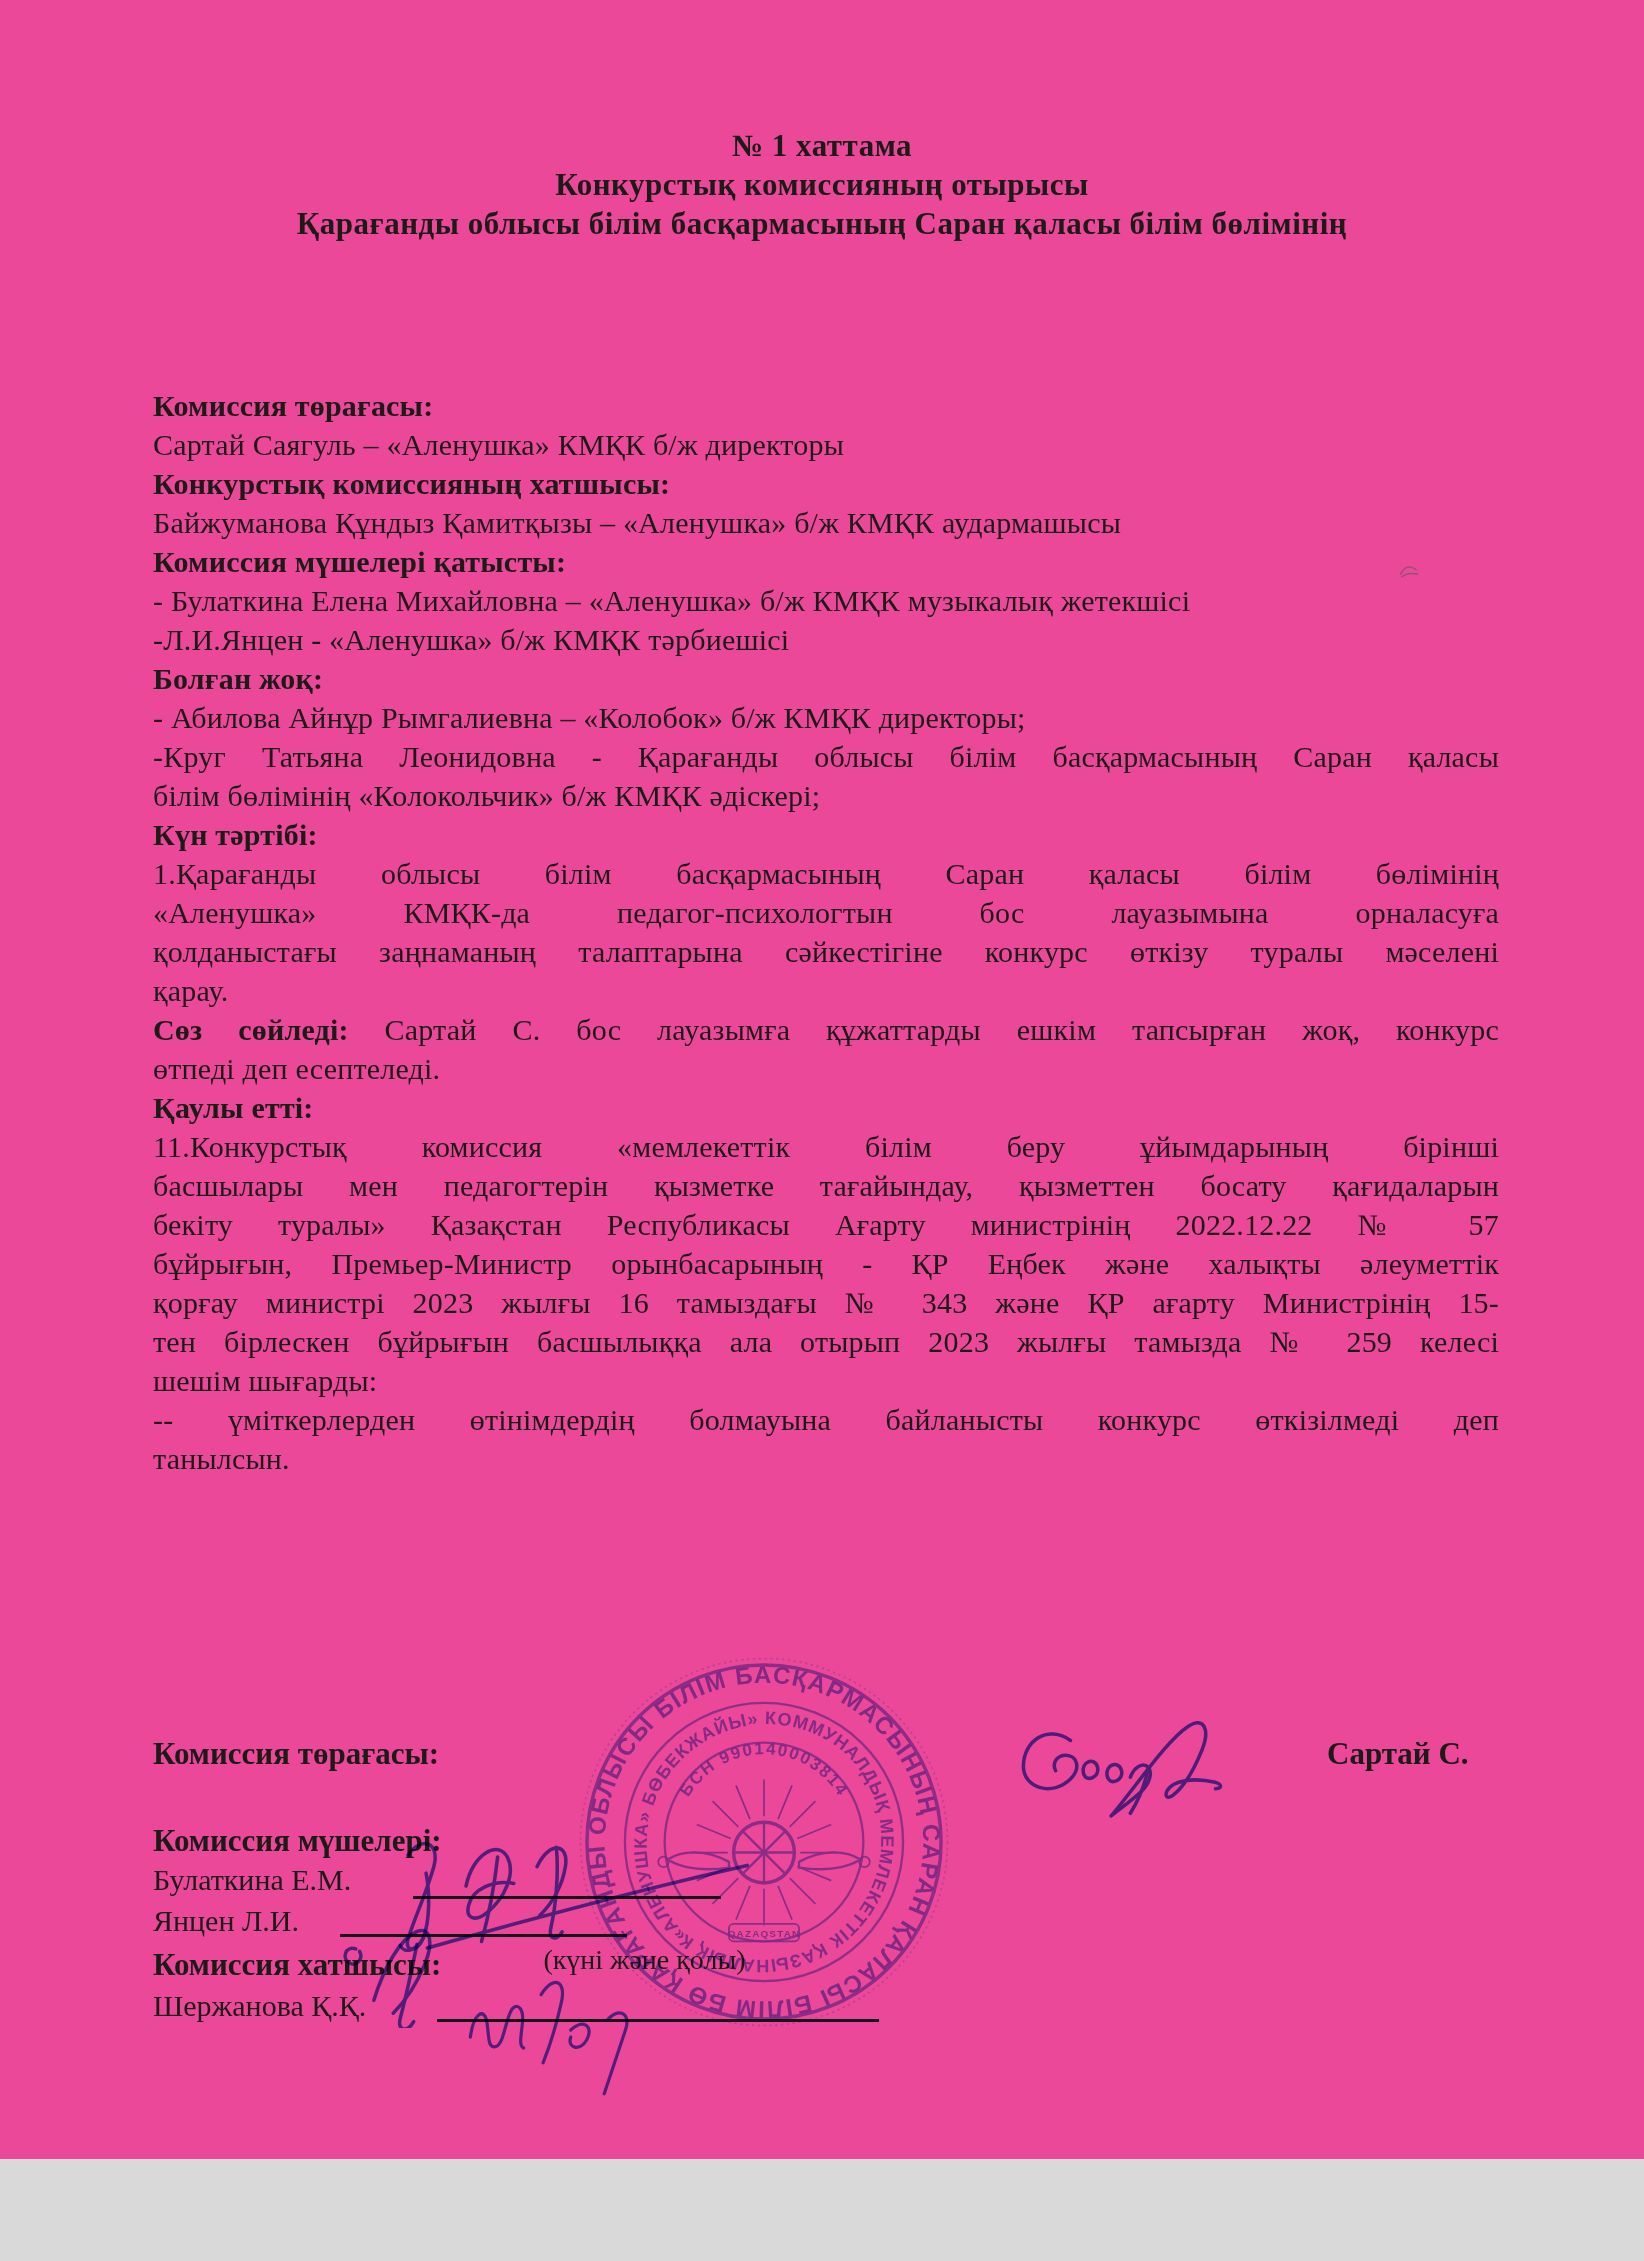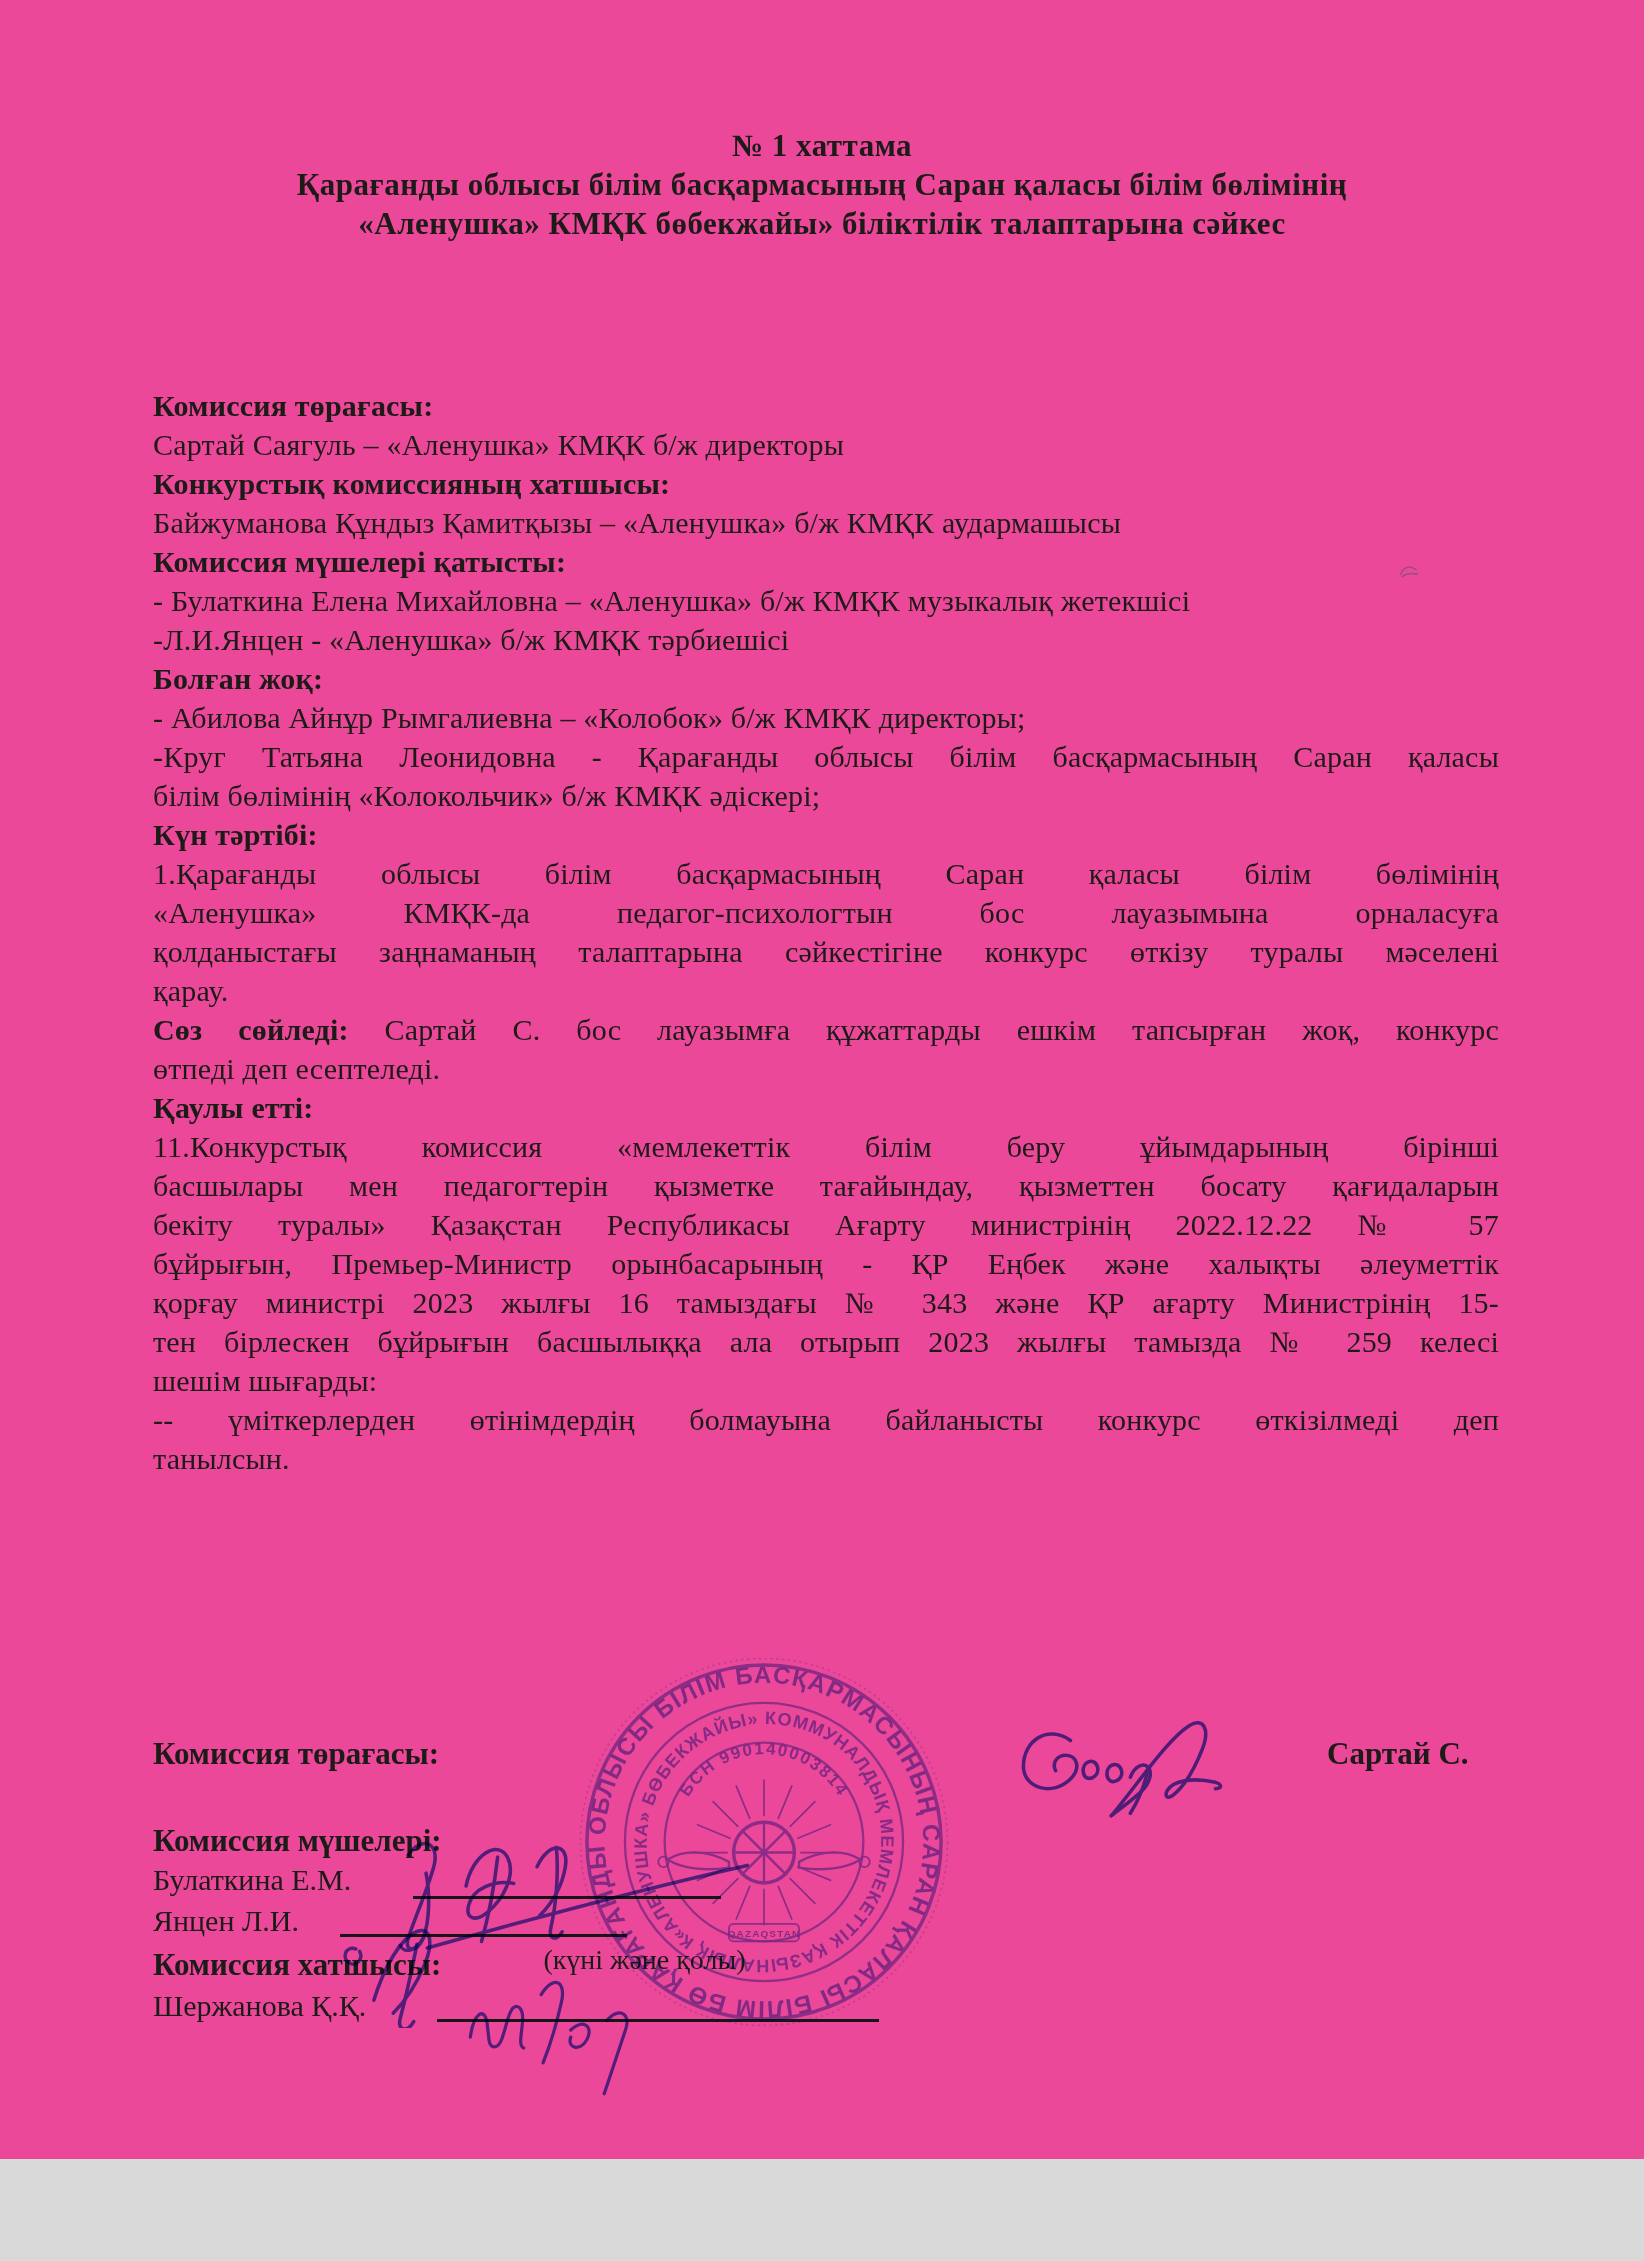--- a/index.html
+++ b/index.html
@@ -37,22 +37,22 @@
   .sig-svg{position:absolute;mix-blend-mode:multiply;filter:blur(0.2px);}
   .tick{position:absolute;left:1398px;top:560px;opacity:0.55;}
 </style>
 </head>
 <body>
 
 <div class="page">
 
   <div class="title-block soft">
     <div>№ 1 хаттама</div>
+    <div>Конкурстық комиссияның отырысы</div>
     <div>Қарағанды облысы білім басқармасының Саран қаласы білім бөлімінің</div>
-    <div>«Аленушка» КМҚК бөбекжайы» біліктілік талаптарына сәйкес</div>
   </div>
 
   <div class="body-block soft">
     <div class="ln"><span class="b">Комиссия төрағасы:</span><span></span></div>
     <div class="ln"><span class="b"></span><span>Сартай Саягуль – «Аленушка» КМҚК б/ж директоры</span></div>
     <div class="ln"><span class="b">Конкурстық комиссияның хатшысы:</span><span></span></div>
     <div class="ln"><span class="b"></span><span>Байжуманова Құндыз Қамитқызы – «Аленушка» б/ж КМҚК  аудармашысы</span></div>
     <div class="ln"><span class="b">Комиссия мүшелері қатысты:</span><span></span></div>
     <div class="ln"><span class="b"></span><span>- Булаткина Елена Михайловна – «Аленушка» б/ж  КМҚК музыкалық жетекшісі</span></div>
     <div class="ln"><span class="b"></span><span>-Л.И.Янцен - «Аленушка» б/ж  КМҚК тәрбиешісі</span></div>

